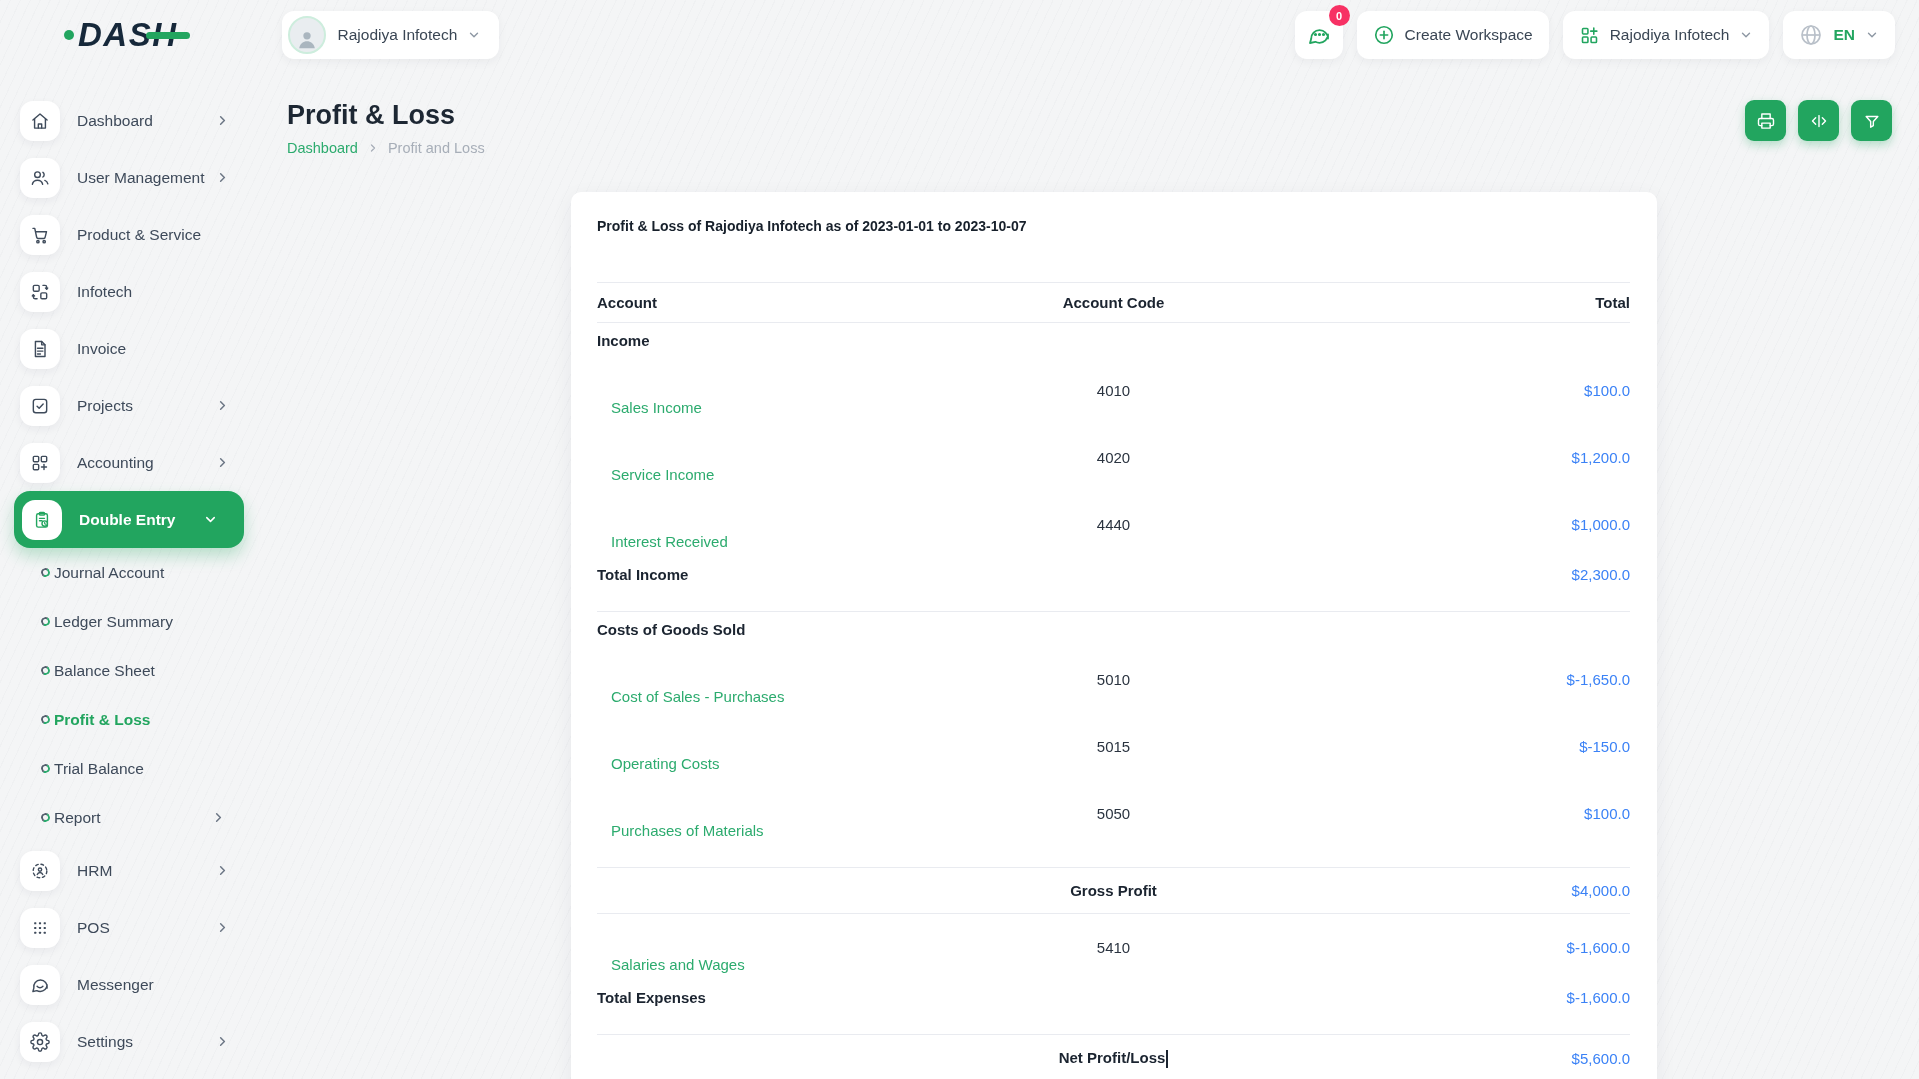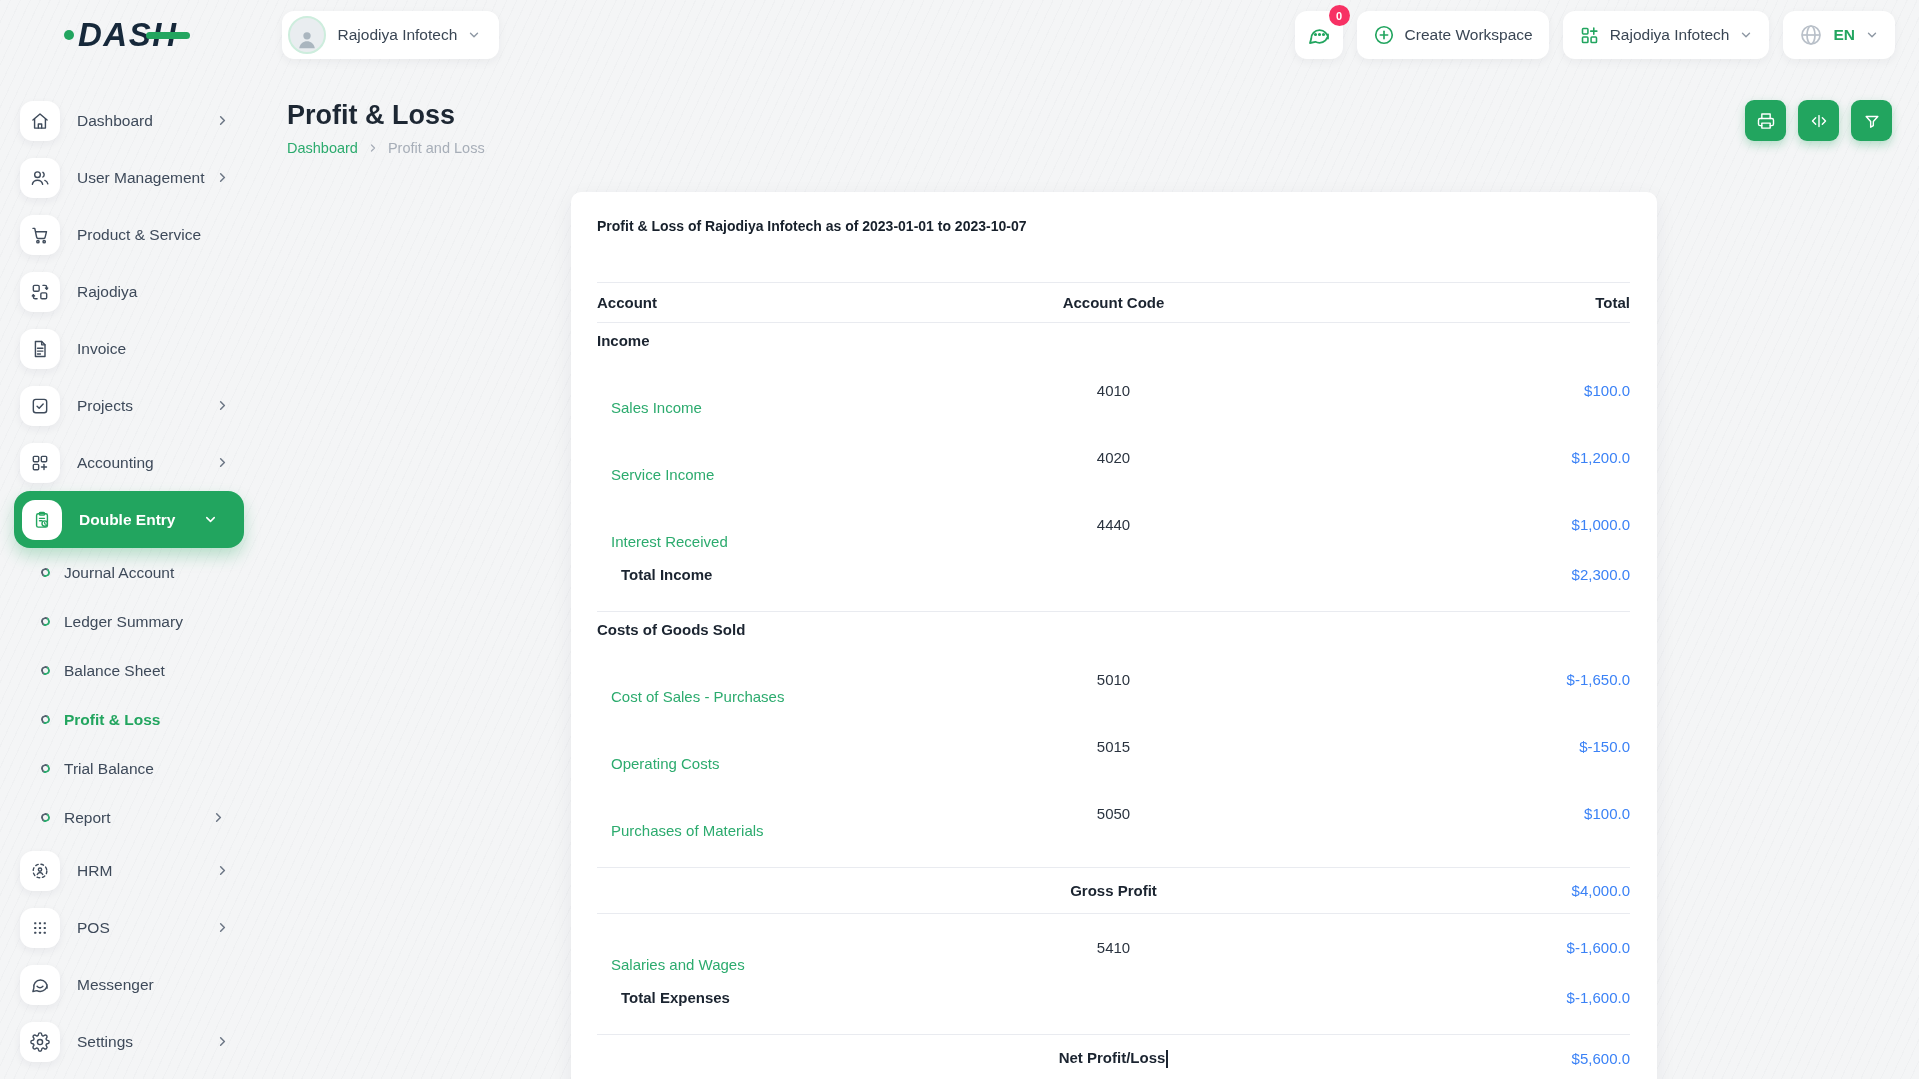--- a/index.html
+++ b/index.html
@@ -51,21 +51,21 @@
   .s-label { margin-left:17px; font-size:15.5px; font-weight:500; color:#3e4a5a; }
   .s-chev { position:absolute; right:20px; color:#6c7685; }
   .s-item.active-main { background:#22a55f; border-radius:16px; margin:0 6px 0 14px; height:57px;
     box-shadow:0 8px 16px rgba(34,165,95,.28); }
   .s-item.active-main .icon-box { margin-left:8px; color:#22a55f; box-shadow:none; }
   .s-item.active-main .s-label { color:#fff; font-weight:700; }
   .s-item.active-main .s-chev { color:#fff; right:26px; }
   .s-sub { height:49px; display:flex; align-items:center; position:relative; cursor:pointer; }
   .bullet { width:9px; height:9px; border-radius:50%; margin-left:41px;
     border:2px solid #55606e; border-bottom-color:#2cab6e; border-right-color:#2cab6e; transform:rotate(-15deg); }
-  .s-sub .s-label { margin-left:14px; font-size:15.5px; }
+  .s-sub .s-label { margin-left:4px; font-size:15.5px; }
   .s-sub.active-sub .s-label { color:#22a55f; font-weight:700; }
   .s-sub .s-chev { right:24px; }
 
   
   .main { flex:1; padding:30px 27px 0 37px; }
   .main-head { display:flex; align-items:flex-start; }
   .page-title { font-size:27px; font-weight:600; color:#1d2733; }
   .crumbs { display:flex; align-items:center; gap:9px; margin-top:9px; font-size:14.5px; }
   .crumb-link { color:#2cab6e; cursor:pointer; }
   .crumb-sep { color:#a7aeb8; }
@@ -82,21 +82,21 @@
   .pl-table { margin-top:48px; }
   .row { display:grid; grid-template-columns:1fr 220px 1fr; align-items:center; font-size:15px; color:#2b3440; }
   .row .c-code { text-align:center; }
   .row .c-total { text-align:right; color:#3b82f6; }
   .row-head { border-top:1px solid #e9ebf0; border-bottom:1px solid #e9ebf0; padding:11px 0; font-weight:700; color:#1b2430; }
   .row-head .c-total { color:#1b2430; }
   .row-section { padding:9px 0 8px; font-weight:700; color:#1b2430; }
   .row-item { padding:8px 0; }
   .row-item .c-acct { color:#2cab6e; padding-left:14px; cursor:pointer;margin-top:34px; }
   .row-total { padding:8px 0; }
-  .row-total .c-acct { font-weight:700; color:#1b2430;margin-left:24px; }
+  .row-total .c-acct { font-weight:700; color:#1b2430; }
   .row-spacer { height:21px; border-bottom:1px solid #e9ebf0; }
   .row-center { padding:14px 0; border-bottom:1px solid #e9ebf0; }
   .row-center .c-code { font-weight:700; color:#1b2430; white-space:nowrap; }
   .caret { display:inline-block; width:2px; height:18px; background:#1b2430; vertical-align:middle; margin-left:1px; }
 </style>
 </head>
 <body>
 
 <div class="topbar">
   <div class="logo">
@@ -227,21 +227,21 @@
         <span class="icon-box">
           <svg width="20" height="20" viewBox="0 0 24 24" fill="none" stroke="currentColor" stroke-width="1.7" stroke-linecap="round" stroke-linejoin="round">
             <rect x="4" y="4" width="7" height="7" rx="1.5"></rect>
             <rect x="13" y="13" width="7" height="7" rx="1.5"></rect>
             <path d="M15.5 4H18a2 2 0 0 1 2 2v2.5"></path>
             <path d="M18.5 7.2 20 8.7l1.3-1.5" stroke-width="1.5"></path>
             <path d="M8.5 20H6a2 2 0 0 1-2-2v-2.5"></path>
             <path d="M5.5 16.8 4 15.3l-1.3 1.5" stroke-width="1.5"></path>
           </svg>
         </span>
-        <span class="s-label">Rajodiya</span>
+        <span class="s-label">Infotech</span>
       </div>
       <div class="s-item">
         <span class="icon-box">
           <svg width="20" height="20" viewBox="0 0 24 24" fill="none" stroke="currentColor" stroke-width="1.7" stroke-linecap="round" stroke-linejoin="round">
             <path d="M6.5 3h7.5l4 4v14h-11.5z"></path>
             <path d="M14 3v4h4"></path>
             <line x1="9" y1="11" x2="15.5" y2="11"></line>
             <line x1="9" y1="14.5" x2="15.5" y2="14.5"></line>
             <line x1="9" y1="18" x2="12.5" y2="18"></line>
           </svg>

